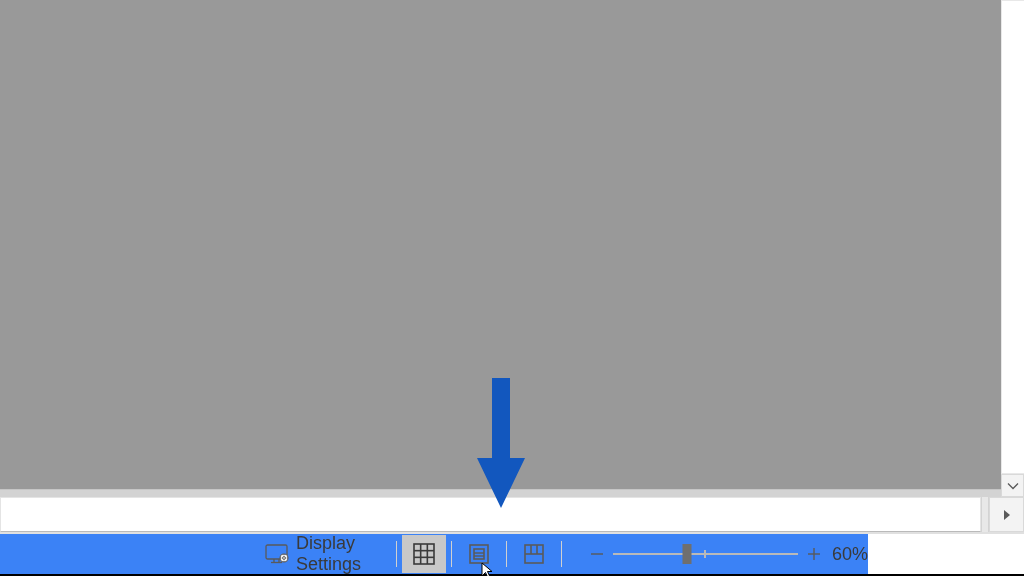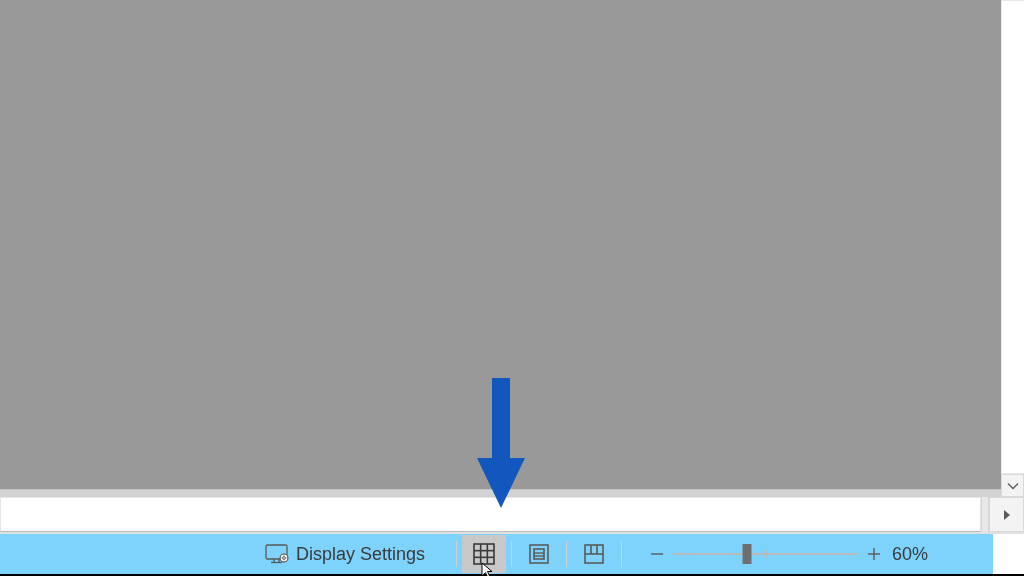--- a/index.html
+++ b/index.html
@@ -105,27 +105,28 @@
       top: 532px;
       left: 0;
       width: 1024px;
       height: 2px;
       background: #e0e0e0;
     }
     .status-bar {
       position: absolute;
       top: 534px;
       left: 0;
-      width: 993px;
+      width: 868px;
       height: 40px;
-      background: #7dd3fc;
+      background: #3b82f6;
       display: flex;
       align-items: center;
       font-size: 18px;
       color: #3a3a3a;
+      justify-content: space-between;
     }
     .display-settings {
       display: flex;
       align-items: center;
       margin-left: 265px;
       cursor: pointer;
       gap: 5px;
     }
     .display-settings-icon {
       display: inline-flex;

